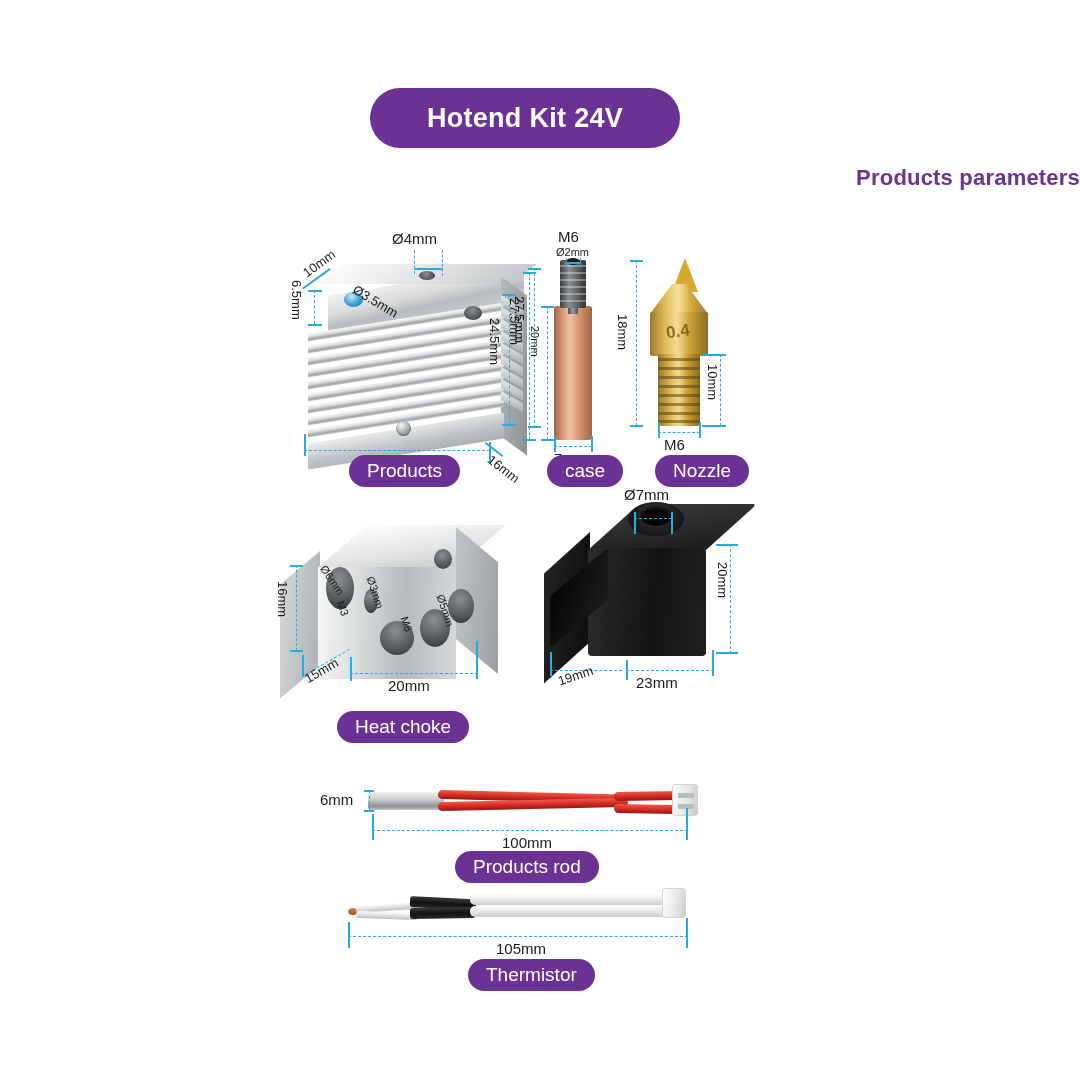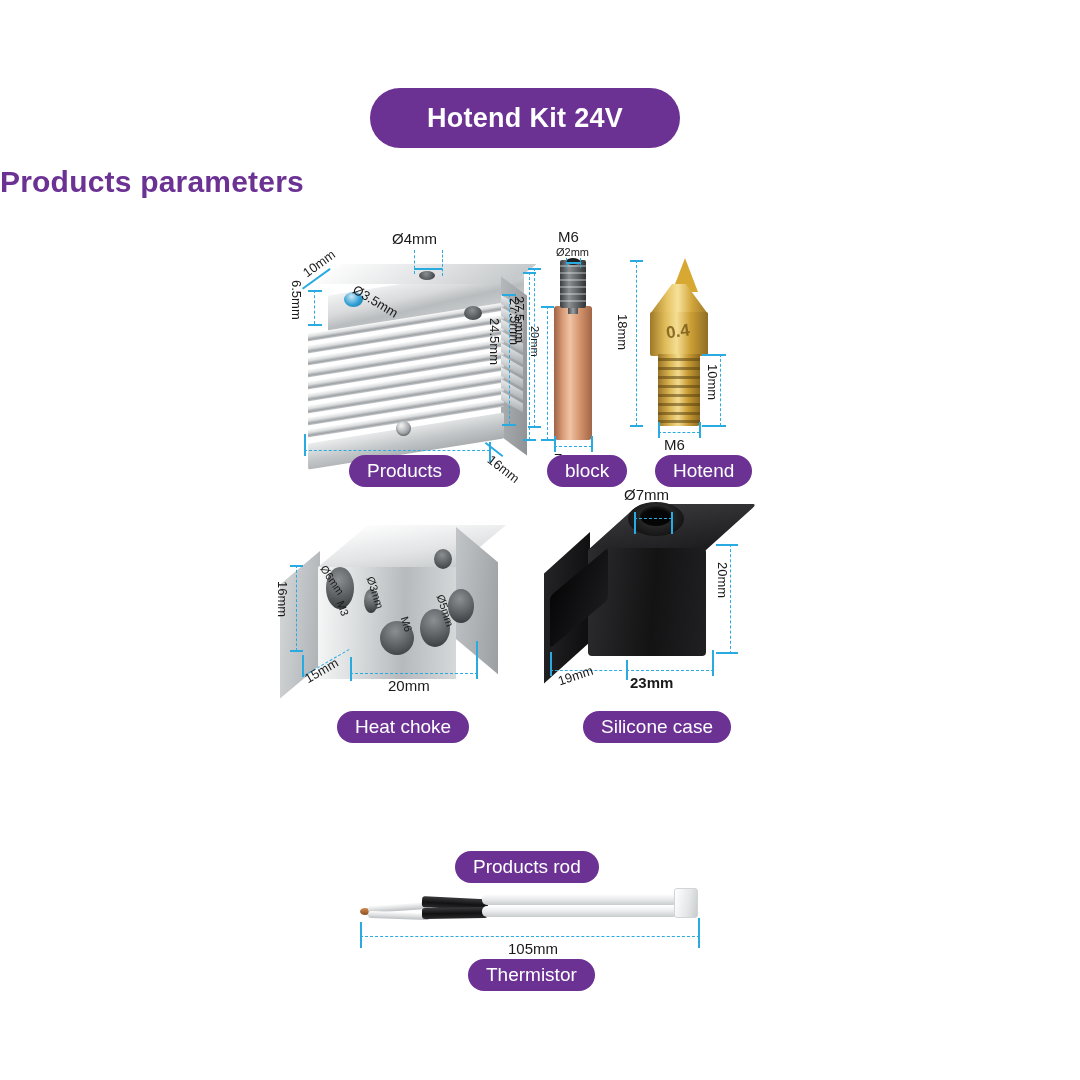--- a/index.html
+++ b/index.html
@@ -17,22 +17,22 @@
   
   .title-pill {
     position:absolute; left:370px; top:88px;
     width:310px; height:60px;
     background:#6B3294; border-radius:30px;
     display:flex; align-items:center; justify-content:center;
     color:#fff; font-size:27px; font-weight:bold; letter-spacing:.3px;
   }
   .section-title {
     position:absolute; left:0; top:165px; width:1080px;
-    text-align:left; color:#6B3294;
-    font-size:30px; font-weight:bold; letter-spacing:.2px;
+    text-align:right; color:#6B3294;
+    font-size:22px; font-weight:bold; letter-spacing:.2px;
   }
 
   
   .pill {
     position:absolute; background:#6B3294; border-radius:22px;
     height:32px; color:#fff; font-size:19px;
     display:flex; align-items:center; justify-content:center;
     padding:0 18px; white-space:nowrap;
   }
 
@@ -375,21 +375,21 @@
     <div class="tick h" style="left:13px; top:209px; width:13px;"></div>
     <div class="dim xs rot90" style="left:13px; top:96px;">20mm</div>
 
     <div class="dl h" style="left:26px; top:216px; width:38px;"></div>
     <div class="tick v" style="left:26px; top:206px; height:16px;"></div>
     <div class="tick v" style="left:63px; top:206px; height:16px;"></div>
     <div class="dim" style="left:26px; top:220px;">7mm</div>
   </div>
 
   <div class="pill" style="left:547px; top:455px;">
-    <span>block</span>
+    <span>case</span>
   </div>
 
   <div class="part" style="left:642px; top:250px; width:130px; height:195px;">
 
     <div class="noz-tip"></div>
     <div class="noz-cone"></div>
     <div class="noz-hex"></div>
     <div class="noz-hex-label">0.4</div>
     <div class="noz-thread">
       <i style="top:4px;"></i>
@@ -412,21 +412,21 @@
     <div class="tick h" style="left:60px; top:175px; width:24px;"></div>
     <div class="dim sm rot90" style="left:78px; top:114px;">10mm</div>
 
     <div class="dl h" style="left:16px; top:182px; width:42px;"></div>
     <div class="tick v" style="left:16px; top:172px; height:16px;"></div>
     <div class="tick v" style="left:57px; top:172px; height:16px;"></div>
     <div class="dim" style="left:22px; top:186px;">M6</div>
   </div>
 
   <div class="pill" style="left:655px; top:455px;">
-    <span>Hotend</span>
+    <span>Nozzle</span>
   </div>
 
   <div class="part" style="left:288px; top:505px; width:235px; height:195px;">
 
     <div class="hb-left"></div>
     <div class="hb-top"></div>
     <div class="hb-side"></div>
     <div class="hb-front"></div>
 
     <div class="hole-dark" style="left:38px; top:62px; width:28px; height:42px; border-radius:50%;"></div>
@@ -480,33 +480,52 @@
     <div class="tick h" style="left:176px; top:164px; width:22px;"></div>
     <div class="dim sm rot90" style="left:190px; top:74px;">20mm</div>
 
     <div class="dl h" style="left:10px; top:182px; width:72px;"></div>
     <div class="tick v" style="left:10px; top:164px; height:24px;"></div>
     <div class="dim sm" style="left:16px; top:186px; transform:rotate(-18deg); transform-origin:left top;">19mm</div>
 
     <div class="dl h" style="left:86px; top:182px; width:88px;"></div>
     <div class="tick v" style="left:86px; top:172px; height:20px;"></div>
     <div class="tick v" style="left:172px; top:162px; height:26px;"></div>
-    <div class="dim" style="left:90px; top:186px;font-weight:bold;">23mm</div>
-  </div>
-
-  <div class="pill" style="left:583px; top:711px;">
-    <span>Silicone case</span>
-  </div>
-
+    <div class="dim" style="left:96px; top:186px;">23mm</div>
+  </div>
+
+
+  <div class="part" style="left:368px; top:778px; width:330px; height:70px;">
+
+    <div class="hr-slug"></div>
+    <div class="hr-wire-a" style="left:70px; top:12px; width:190px; transform:rotate(1.4deg); transform-origin:left center;"></div>
+    <div class="hr-wire-b" style="left:70px; top:24px; width:190px; transform:rotate(-1.2deg); transform-origin:left center;"></div>
+    <div class="hr-wire-a" style="left:246px; top:14px; width:66px; transform:rotate(-1deg); transform-origin:left center;"></div>
+    <div class="hr-wire-b" style="left:246px; top:26px; width:66px; transform:rotate(1deg); transform-origin:left center;"></div>
+    <div class="hr-conn" style="left:304px; top:6px;">
+      <i style="top:8px;"></i>
+        <i style="top:19px;"></i>
+    </div>
+
+    <div class="tick h" style="left:-4px; top:12px; width:10px;"></div>
+    <div class="tick h" style="left:-4px; top:32px; width:10px;"></div>
+    <div class="dl v" style="left:1px; top:12px; height:20px;"></div>
+    <div class="dim" style="left:-48px; top:13px;">6mm</div>
+
+    <div class="dl h" style="left:4px; top:52px; width:316px;"></div>
+    <div class="tick v" style="left:4px; top:36px; height:26px;"></div>
+    <div class="tick v" style="left:318px; top:30px; height:32px;"></div>
+    <div class="dim" style="left:134px; top:56px;">100mm</div>
+  </div>
 
   <div class="pill" style="left:455px; top:851px;">
     <span>Products rod</span>
   </div>
 
-  <div class="part" style="left:360px; top:884px; width:356px; height:70px;">
+  <div class="part" style="left:348px; top:884px; width:356px; height:70px;">
 
     <div class="th-bead" style="left:0px; top:24px;"></div>
     <div class="th-lead" style="left:8px; top:22px; width:62px; transform:rotate(-4deg); transform-origin:left center;"></div>
     <div class="th-lead" style="left:8px; top:27px; width:62px; transform:rotate(2deg); transform-origin:left center;"></div>
     <div class="th-black" style="left:62px; top:12px; width:66px; transform:rotate(3deg); transform-origin:left center;"></div>
     <div class="th-black" style="left:62px; top:24px; width:66px; transform:rotate(-1deg); transform-origin:left center;"></div>
     <div class="th-sleeve" style="left:122px; top:10px; width:196px;"></div>
     <div class="th-sleeve" style="left:122px; top:22px; width:196px;"></div>
     <div class="th-conn" style="left:314px; top:4px;"></div>
 

